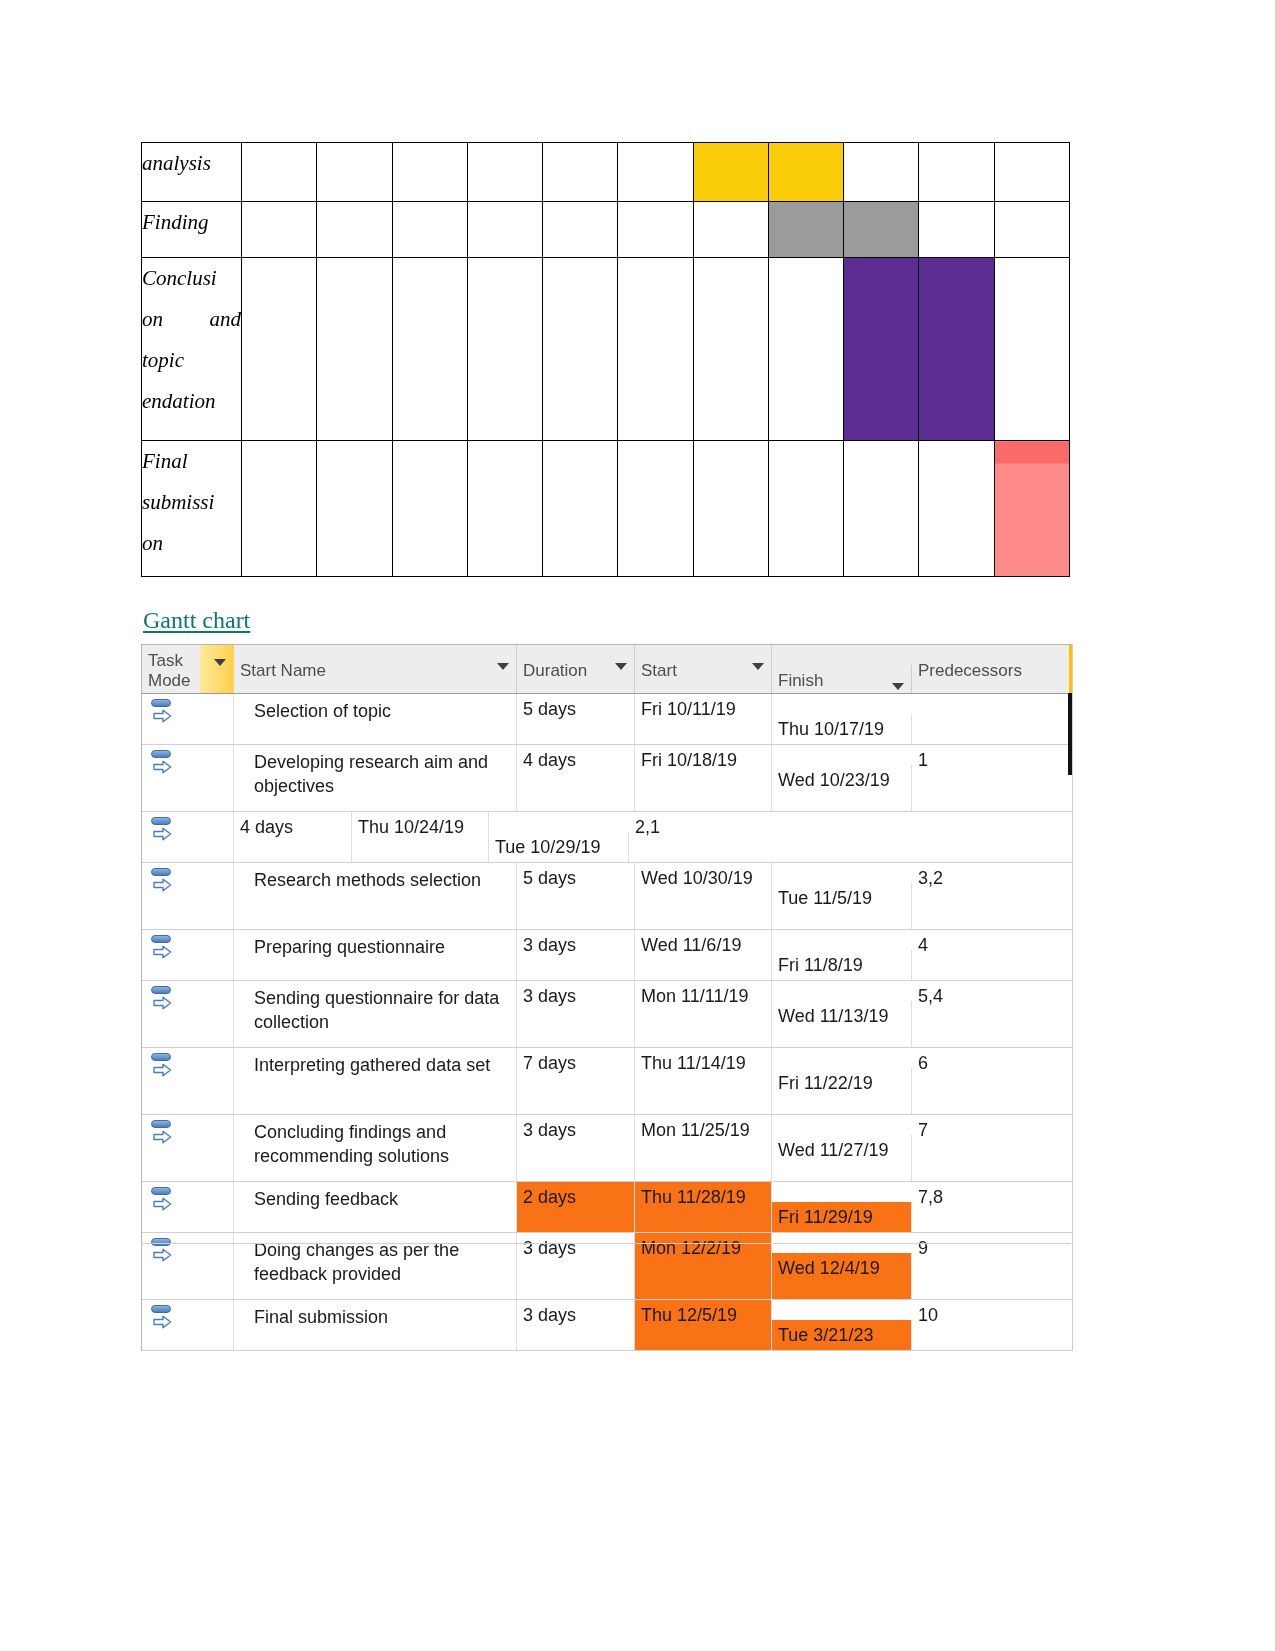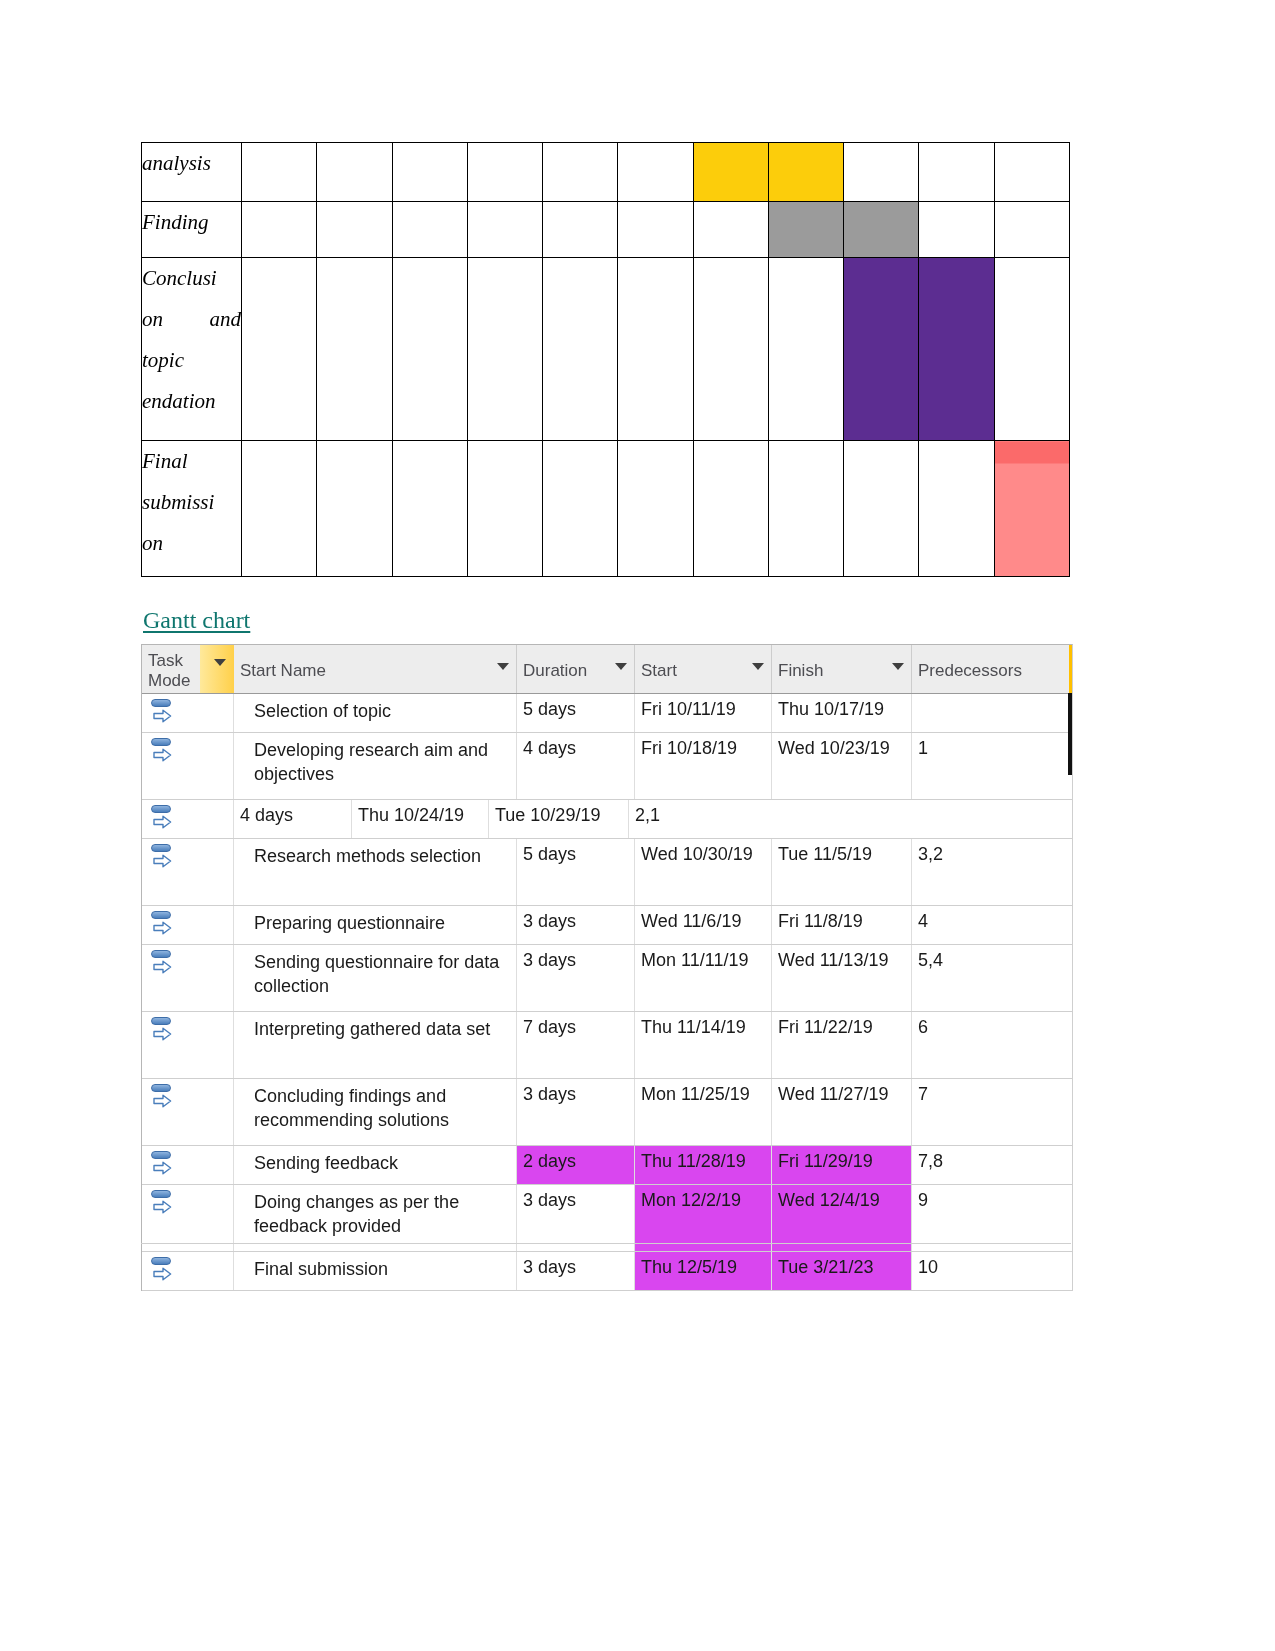--- a/index.html
+++ b/index.html
@@ -118,35 +118,35 @@
     font-size:18px;
     color:#1a1a1a;
     padding:5px 4px 4px 6px;
     border-right:1px solid #dedede;
     overflow:hidden;
   }
   .c-mode  {width:92px;min-width:92px;}
   .c-name  {width:283px;min-width:283px;}
   .c-dur   {width:118px;min-width:118px;}
   .c-start {width:137px;min-width:137px;}
-  .c-finish{width:140px;min-width:140px;}
+  .c-finish{width:140px;min-width:140px;margin-top:20px;}
   .c-pred  {width:158px;min-width:158px;border-right:none;}
 
   .pg-body .pg-row{
     border-bottom:1px solid #cfcfcf;
     min-height:38px;
     background:#fff;
   }
   .pg-body .pg-row.tall{min-height:66px;}
   .pg-body .c-name{padding-left:20px;line-height:1.35;}
   .pg-body .c-mode{
     display:flex;align-items:flex-start;justify-content:flex-start;
     padding-left:8px;padding-top:4px;
   }
-  .hl{background:#d946ef;}
+  .hl{background:#f97316;}
 
   
   .mode-icon{width:26px;height:28px;position:relative;display:block;}
   .mode-icon .bar{
     position:absolute;left:1px;top:1px;
     width:20px;height:8px;border-radius:4px;
     background:linear-gradient(to bottom,#8FB4DF,#4A7EBB);
     border:1px solid #3D6DA8;
     box-sizing:border-box;
   }

